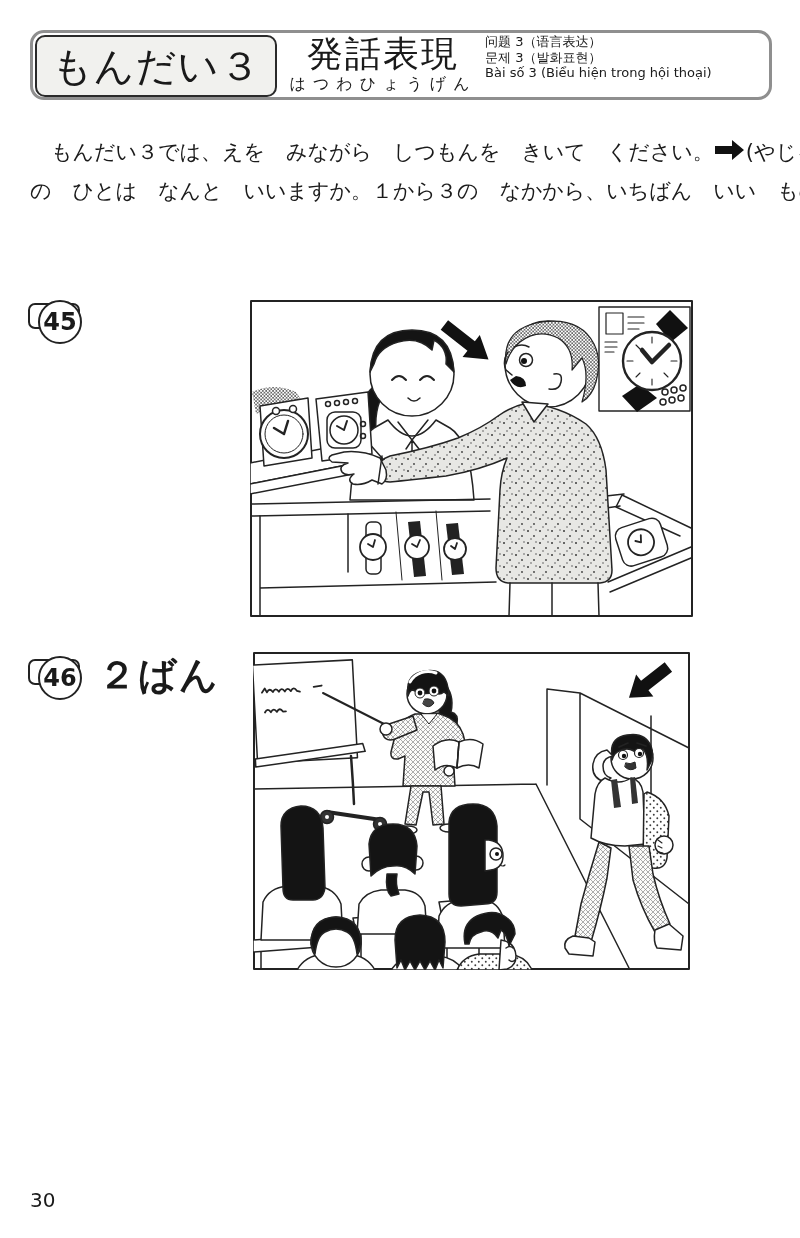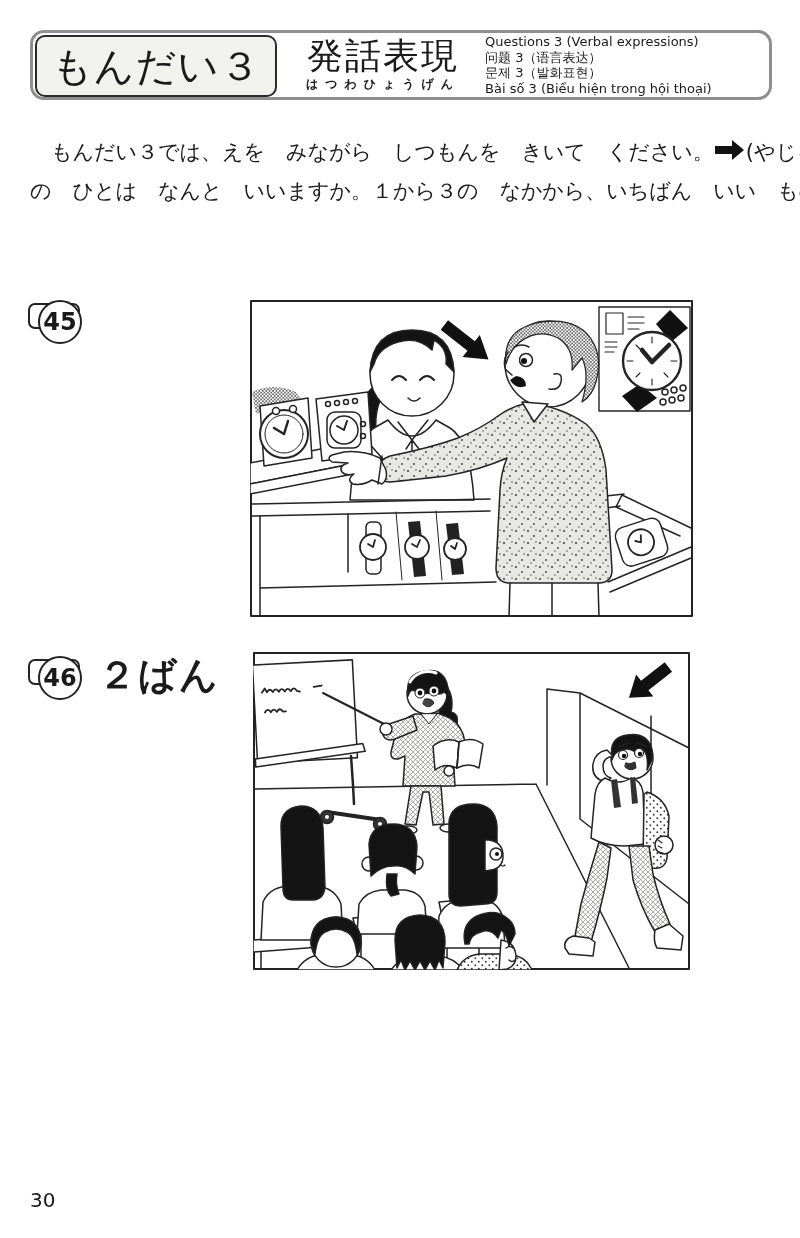--- a/index.html
+++ b/index.html
@@ -6,21 +6,21 @@
   .page{position:relative;width:800px;height:1238px;background:#ffffff;margin:0 auto;
         font-family:"DejaVu Sans","Liberation Sans",sans-serif;color:#1a1a1a;overflow:hidden;}
   .abs{position:absolute;}
 
   
   .header-box{left:30px;top:30px;width:742px;height:70px;border:3px solid #8f8f8f;border-radius:14px;background:#fff;box-sizing:border-box;}
   .title-cell{left:2px;top:2px;width:238px;height:58px;border:2.5px solid #2a2a2a;border-radius:10px;background:#f1f1ee;
               display:flex;align-items:center;justify-content:center;font-size:40px;font-weight:500;letter-spacing:1px;}
   .subtitle-cell{left:252px;top:0;width:196px;height:64px;display:flex;flex-direction:column;align-items:center;justify-content:center;}
   .subtitle-main{font-size:36px;font-weight:500;letter-spacing:2px;line-height:38px;}
-  .subtitle-furi{font-size:12px;letter-spacing:7px;margin-top:1px;white-space:nowrap;font-weight:bold;}
+  .subtitle-furi{font-size:16px;letter-spacing:7px;margin-top:1px;white-space:nowrap;}
   .translations{left:452px;top:1px;width:288px;font-size:13px;line-height:15.5px;}
   .translations div{white-space:nowrap;}
 
   
   .instructions{left:30px;top:133px;width:756px;font-size:21px;line-height:39px;}
   .instr-line{white-space:nowrap;}
   .arrow-inline{display:inline-block;vertical-align:-2px;margin:0 1px;}
 
   
   .cd-badge{width:80px;height:62px;}
@@ -42,21 +42,20 @@
 
 <div class="page">
 
   <div class="abs header-box">
     <div class="abs title-cell">もんだい３</div>
     <div class="abs subtitle-cell">
       <div class="subtitle-main">発話表現</div>
       <div class="subtitle-furi">はつわひょうげん</div>
     </div>
     <div class="abs translations">
-      <div>Questions 3 (Verbal expressions)</div>
       <div>问题 3（语言表达）</div>
       <div>문제 3（발화표현）</div>
       <div>Bài số 3 (Biểu hiện trong hội thoại)</div>
     </div>
   </div>
 
   <div class="abs instructions">
     <div class="instr-line">
       <span>　もんだい３では、えを　みながら　しつもんを　きいて　ください。</span><span class="arrow-inline"><svg width="30" height="22" viewBox="0 0 30 22">
             <path d="M0 7 H17 V1 L29 11 17 21 V15 H0 Z" fill="#111"></path>

